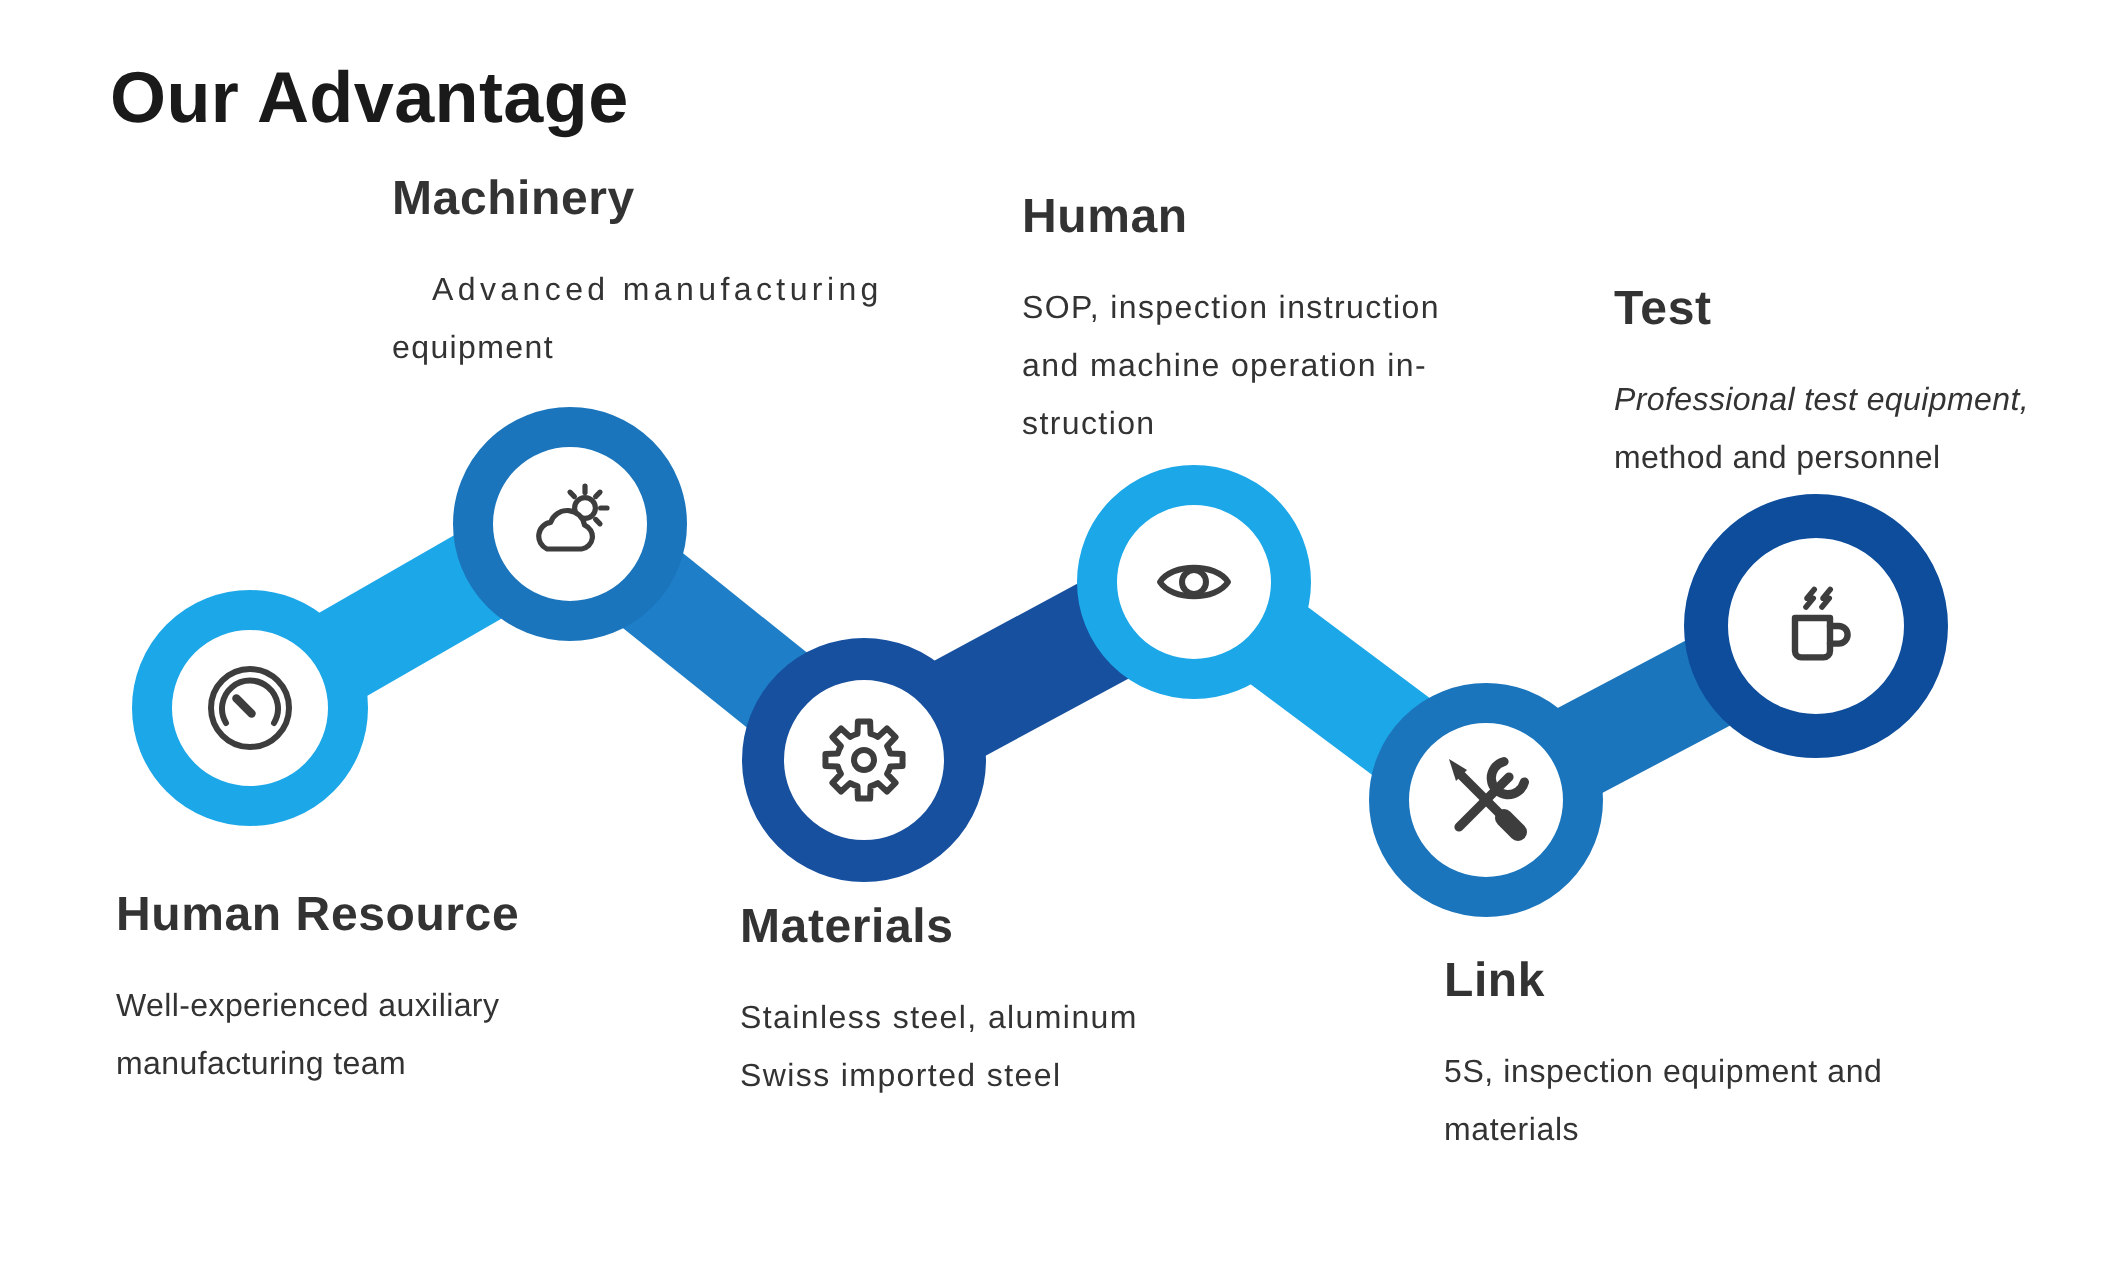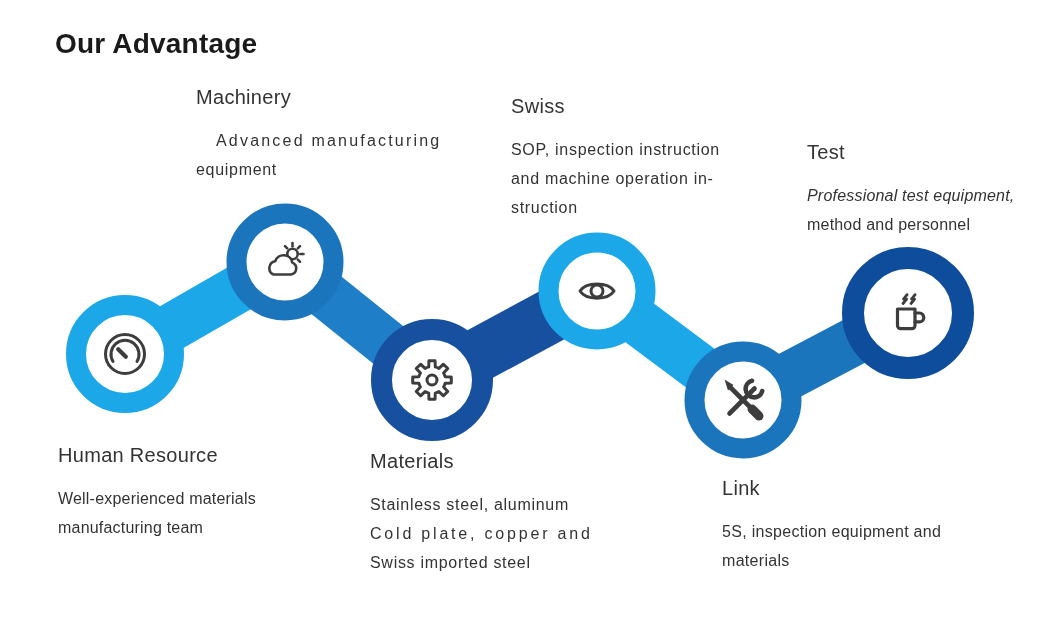--- a/index.html
+++ b/index.html
@@ -12,21 +12,21 @@
     position: relative;
     width: 1060px;
     height: 641px;
     background: #ffffff;
     overflow: hidden;
   }
   .page-title {
     position: absolute;
     left: 55px;
     top: 28px;
-    font-size: 28px;
+    font-size: 36px;
     font-weight: 700;
     letter-spacing: 0.2px;
     color: var(--title_text, #1a1a1a);
   }
   .chain {
     position: absolute;
     left: 0;
     top: 0;
   }
   .stroke-cyan      { stroke: var(--cyan, #1ca7e8); }
@@ -40,22 +40,22 @@
     fill: none;
   }
   .icon .solid { fill: var(--icon_stroke, #3d3d3d); stroke: none; }
   .icon .whitefill { fill: #ffffff; }
   .label {
     position: absolute;
     color: var(--body_text, #333333);
   }
   .label h2 {
     margin: 0 0 17px 0;
-    font-size: 20px;
-    font-weight: 400;
+    font-size: 24px;
+    font-weight: 700;
     line-height: 1.15;
     letter-spacing: 0.3px;
     color: var(--heading_text, #333333);
   }
   .label .line {
     font-size: 16px;
     line-height: 29px;
     letter-spacing: 0.7px;
     white-space: nowrap;
   }
@@ -138,42 +138,41 @@
     </g>
   </svg>
 
   <div class="label" style="left:196px; top:86px;">
     <h2>Machinery</h2>
     <div class="line wide">Advanced manufacturing</div>
     <div class="line">equipment</div>
   </div>
 
   <div class="label" style="left:511px; top:95px;">
-    <h2>Swiss</h2>
+    <h2>Human</h2>
     <div class="line">SOP, inspection instruction</div>
     <div class="line">and machine operation in-</div>
     <div class="line">struction</div>
   </div>
 
   <div class="label" style="left:807px; top:141px;">
     <h2>Test</h2>
     <div class="line" style="letter-spacing:0.2px;font-style:italic;">Professional test equipment,</div>
     <div class="line" style="letter-spacing:0.2px;">method and personnel</div>
   </div>
 
   <div class="label" style="left:38px; top:444px;margin-left:20px;">
     <h2>Human Resource</h2>
-    <div class="line" style="letter-spacing:0.2px;">Well-experienced materials</div>
+    <div class="line" style="letter-spacing:0.2px;">Well-experienced auxiliary</div>
     <div class="line" style="letter-spacing:0.2px;">manufacturing team</div>
   </div>
 
   <div class="label" style="left:370px; top:450px;">
     <h2>Materials</h2>
     <div class="line">Stainless steel, aluminum</div>
-    <div class="line wider">Cold plate, copper and</div>
     <div class="line">Swiss imported steel</div>
   </div>
 
   <div class="label" style="left:722px; top:477px;">
     <h2>Link</h2>
     <div class="line" style="letter-spacing:0.3px;">5S, inspection equipment and</div>
     <div class="line" style="letter-spacing:0.3px;">materials</div>
   </div>
 
 </div>

